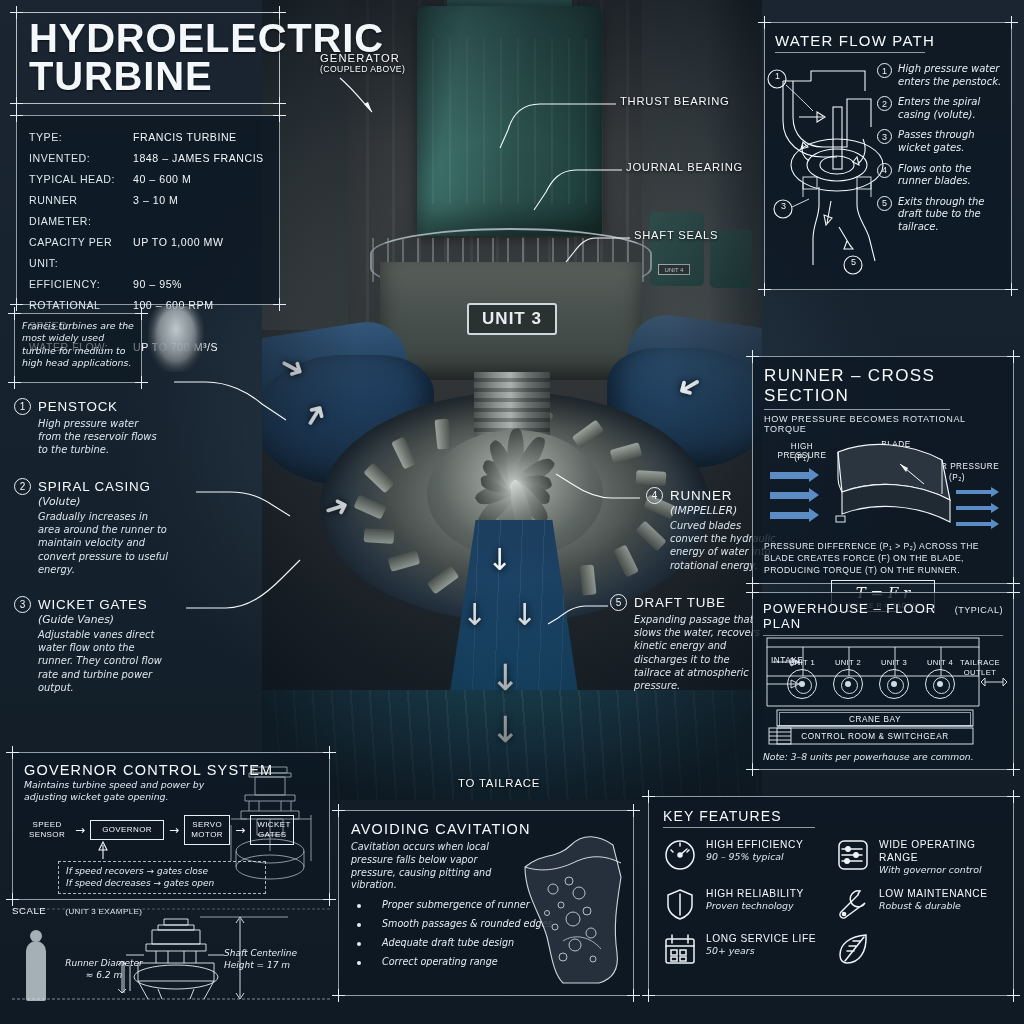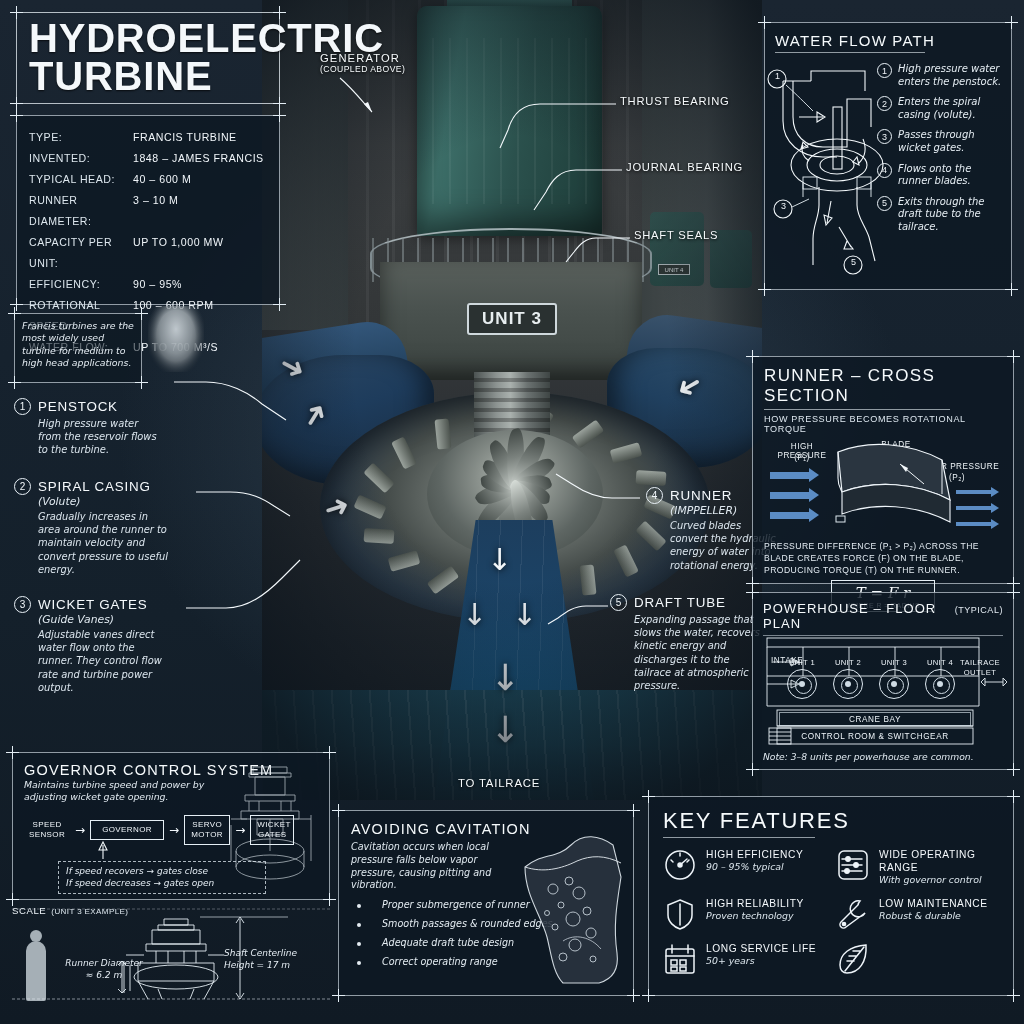--- a/index.html
+++ b/index.html
@@ -586,21 +586,21 @@
       <path class="lnthin" d="M22,52 h58 v8 h-58 z M38,60 h26 v16 h-26 z"></path>
       <ellipse class="lnthin" cx="51" cy="92" rx="34" ry="12"></ellipse>
       <ellipse class="lnthin" cx="51" cy="108" rx="34" ry="12"></ellipse>
       <path class="lnthin" d="M17,92 v16 M85,92 v16"></path>
       <path class="lnthin" d="M51,60 v32 M12,60 h16 M74,60 h18"></path>
       <path class="lnthin" d="M92,56 v46 M12,66 v36"></path>
     </svg>
   </div>
 
   <div class="scale">
-    <div style="display:flex;align-items:baseline;gap:5px">
+    <div style="display:flex;align-items:baseline;gap:19px">
       <div class="scalehead">SCALE</div>
       <div style="font-family:'Liberation Sans',sans-serif;font-size:8px;letter-spacing:.05em;color:#dde7ee">(UNIT 3 EXAMPLE)</div>
     </div>
     <div class="human"></div>
     <div class="dimtxt" style="left:44px;bottom:34px;width:96px;text-align:center">
       <span>Runner Diameter</span><br><span>≈ 6.2 m</span>
     </div>
     <div class="dimtxt" style="left:212px;bottom:44px;width:104px">
       <span>Shaft Centerline</span><br><span>Height = 17 m</span>
     </div>
@@ -664,21 +664,21 @@
       </g>
       <path d="M46,108 C58,100 74,104 84,116" stroke="#dfe9f1" stroke-width=".8" fill="none"></path>
     </svg>
   </div>
 
   <div class="panel kf">
     <span class="corner c-tl"></span>
       <span class="corner c-tr"></span>
     <span class="corner c-bl"></span>
       <span class="corner c-br"></span>
-    <div class="phead" style="font-size:22px">KEY FEATURES</div>
+    <div class="phead" style="font-size:14px">KEY FEATURES</div>
     <div class="prule" style="width:152px"></div>
     <div class="kf-grid" id="kf-grid">
         <div class="kf-item">
      <svg class="kf-ico" viewBox="0 0 34 34" fill="none" stroke="#eef4f9" stroke-width="1.5" stroke-linecap="round">
             <circle cx="17" cy="17" r="14"></circle>
             <path d="M17,17 L24,11"></path>
             <circle cx="17" cy="17" r="2" fill="#eef4f9"></circle>
             <path d="M8,12 L10,14 M26,12 L24,14 M17,5 L17,8"></path>
           </svg>
      <div>

